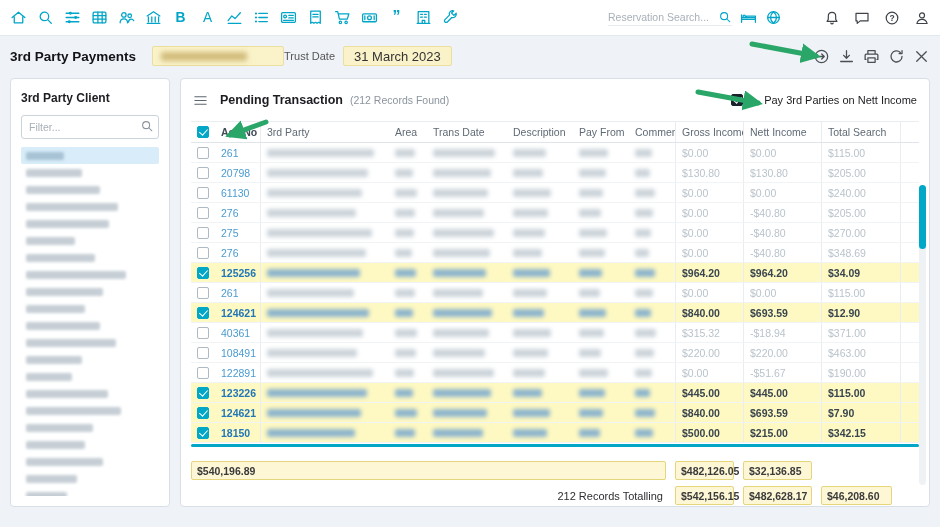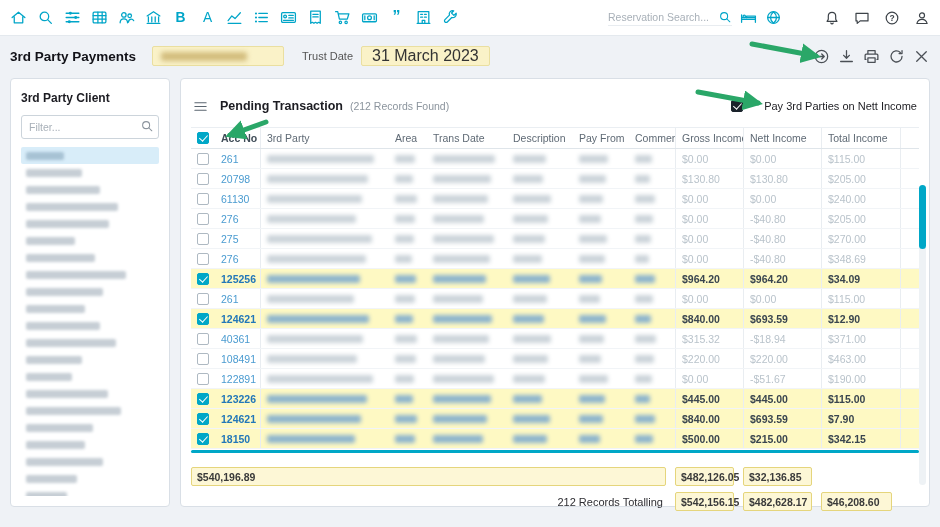--- a/index.html
+++ b/index.html
@@ -18,41 +18,41 @@
   .res-search input{border:none;outline:none;width:104px;font-size:10.5px;color:#333;background:transparent;font-family:inherit}
   .res-search input::placeholder{color:#a8b0b8}
   .dkicon{width:16px;height:16px;color:#3d4349;display:inline-block;cursor:pointer}
   .dk-group{display:flex;gap:14px;margin-left:34px;align-items:center}
 
   
   .page-header{height:40px;display:flex;align-items:center;padding:0 10px}
   .page-title{font-size:13.5px;font-weight:bold;color:#121218}
   .redacted-field{width:132px;height:20px;background:#faf2c8;border:1px solid #eadfa0;border-radius:2px;display:flex;align-items:center;padding:0 8px;margin-left:16px}
   .redacted-field .rbar{height:9px;width:75%;background:#d3bd7d;filter:blur(2.5px);border-radius:2px}
-  .trust-label{font-size:11px;color:#555;margin-left:18px}
-  .yellow-box{height:20px;background:#faf2c8;border:1px solid #eadfa0;border-radius:2px;font-size:16px;color:#333;display:flex;align-items:center;padding:0 10px;margin-left:8px}
+  .trust-label{font-size:11px;color:#555;}
+  .yellow-box{height:20px;background:#faf2c8;border:1px solid #eadfa0;border-radius:2px;font-size:13px;color:#333;display:flex;align-items:center;padding:0 10px;margin-left:8px}
   .header-actions{margin-left:auto;display:flex;gap:8px;align-items:center}
   .hicon{width:17px;height:17px;color:#4a4f55}
 
   
   .content{display:flex;gap:10px;padding:2px 10px 9px;height:440px}
   .panel{background:#fff;border:1px solid #d9dfe6;border-radius:4px}
   .sidebar{width:160px;padding:10px;display:flex;flex-direction:column}
   .sidebar-title{font-size:12px;font-weight:bold;color:#1c1c22;margin:2px 0 10px}
   .filter-box{position:relative}
   .filter-box input{width:100%;height:24px;border:1px solid #ccd4db;border-radius:3px;padding:0 22px 0 7px;font-size:10.5px;color:#333;outline:none;font-family:inherit}
   .filter-box input::placeholder{color:#a8b0b8}
   .filter-box .ficon{position:absolute;right:5px;top:4px;width:14px;height:14px;color:#8b949d}
   .client-list{margin-top:8px;flex:1;overflow:hidden}
   .client-item{height:17px;display:flex;align-items:center;padding:0 5px;border-radius:2px;cursor:pointer}
   .client-item.selected{background:#d8edf9}
   .cbar{height:8px;border-radius:2px;background:#c6ced5;filter:blur(1.7px);display:inline-block}
   .client-item.selected .cbar{background:#a7c2d4}
 
-  .main{flex:1;padding:14px 10px;position:relative}
+  .main{flex:1;padding:8px 10px;position:relative}
   .main-header{display:flex;align-items:center;height:26px}
   .burger{width:15px;height:15px;color:#5b6670;margin:0 12px 0 2px}
   .main-title{font-size:12.5px;font-weight:bold;color:#1c1c22}
   .records{font-size:10.5px;color:#8b949d;margin-left:7px}
   .pay-label{margin-left:auto;display:flex;align-items:center;gap:21px;font-size:11px;color:#1d1d22;cursor:pointer;padding-right:2px}
 
   
   .cb{width:12px;height:12px;border:1.4px solid #aeb9c2;border-radius:2px;background:#fff;display:inline-block;position:relative;cursor:pointer;flex:none}
   .cb.on{background:#00a7c7;border-color:#00a7c7}
   .cb.on::after{content:"";position:absolute;left:3.2px;top:0.4px;width:3.6px;height:7px;border:solid #fff;border-width:0 1.8px 1.8px 0;transform:rotate(42deg)}
@@ -328,21 +328,21 @@
             </div>
             <div class="thcell acch brd  ">Acc No</div>
             <div class="thcell   ">3rd Party</div>
             <div class="thcell   ">Area</div>
             <div class="thcell   ">Trans Date</div>
             <div class="thcell   ">Description</div>
             <div class="thcell   ">Pay From</div>
             <div class="thcell   ">Comment</div>
             <div class="thcell  bl ">Gross Income</div>
             <div class="thcell  bl ">Nett Income</div>
-            <div class="thcell  bl brd">Total Income</div>
+            <div class="thcell  bl brd">Total Search</div>
           </div>
         <div id="tbody">
             <div class="trow tgrid">
     <div class="cell ccb">
                 <span class="cb"></span>
               </div>
     <div class="cell cacc brd">261</div>
     <div class="cell">
                 <span class="blur" style="width:88%"></span>
               </div>

